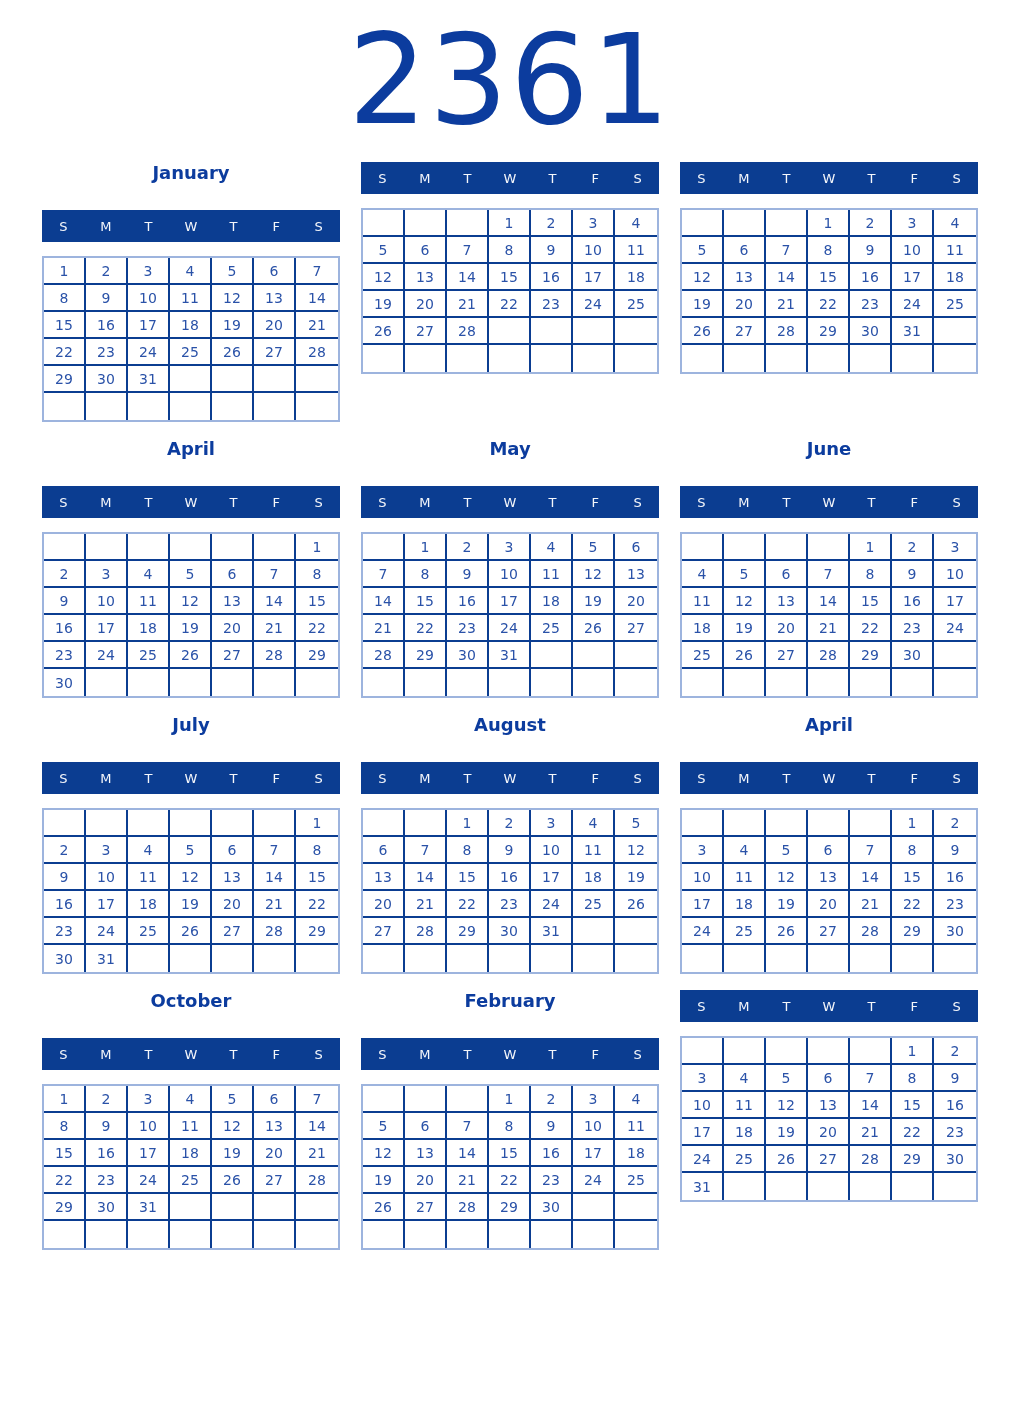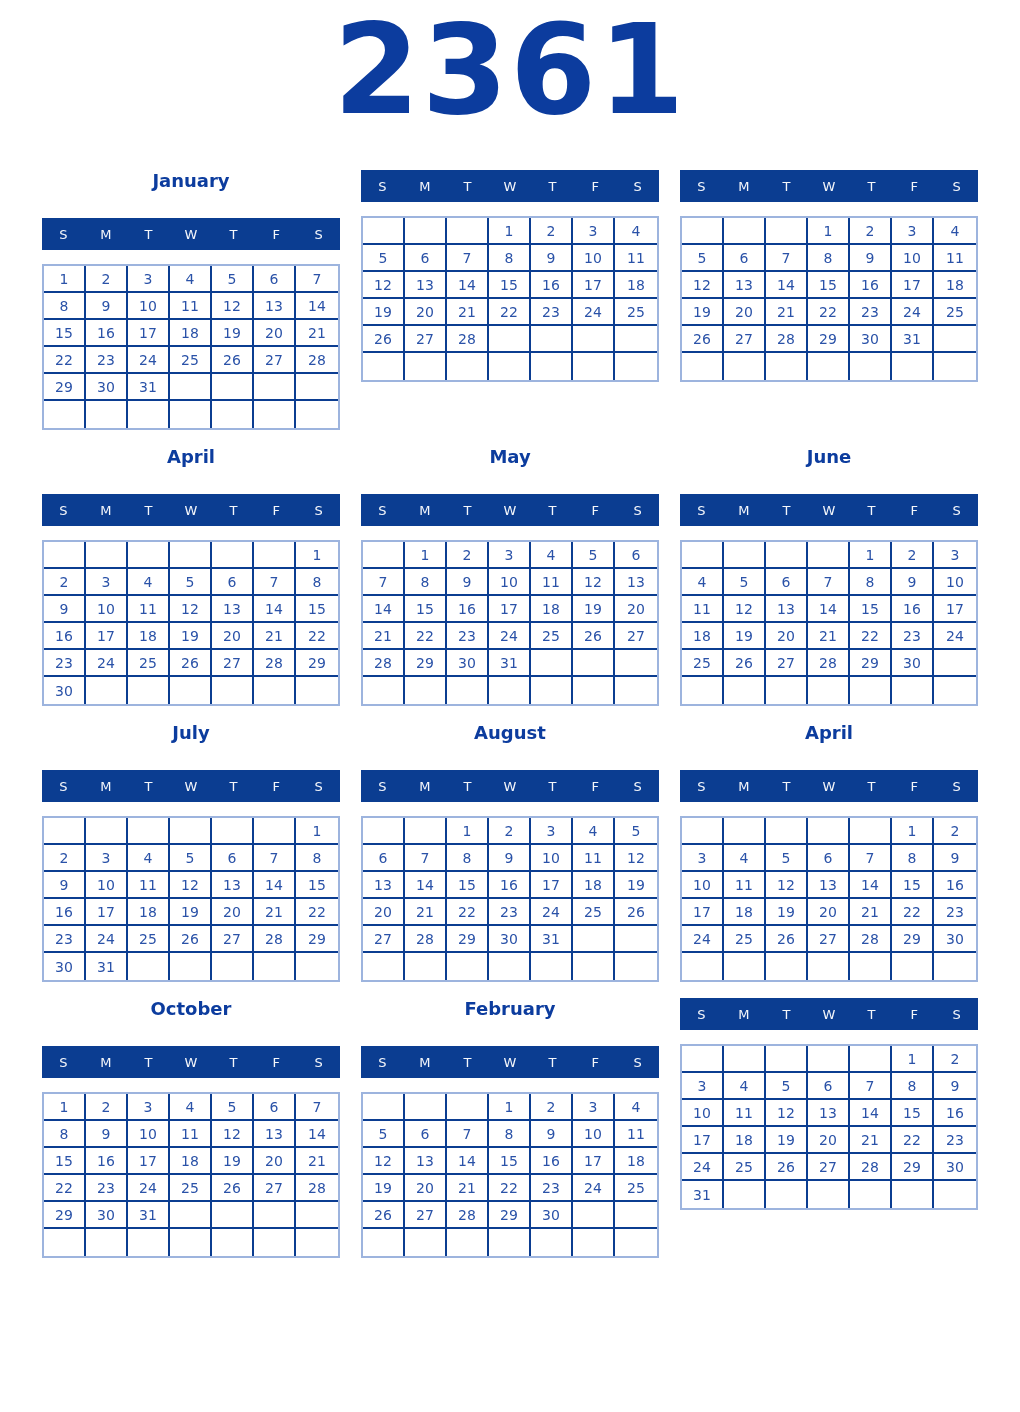--- a/index.html
+++ b/index.html
@@ -17,28 +17,28 @@
     width: 1020px;
     height: 1412px;
     font-family: "DejaVu Sans", sans-serif;
     position: relative;
     overflow: hidden;
   }
   .year-title {
     text-align: center;
     color: var(--title_blue);
     font-size: 124px;
-    font-weight: bold;
+    font-weight: normal;
     letter-spacing: 2px;
     line-height: 1.08;
-    padding-top: 4px;
+    padding-top: 14px;
     height: 150px;
   }
   .months-grid {
-    margin-top: 20px;
+    margin-top: 12px;
     display: grid;
     grid-template-columns: repeat(3, 298px);
     column-gap: 21px;
     row-gap: 16px;
     justify-content: center;
   }
   .month-block { width: 298px; }
   .month-title {
     text-align: center;
     color: var(--title_blue);

